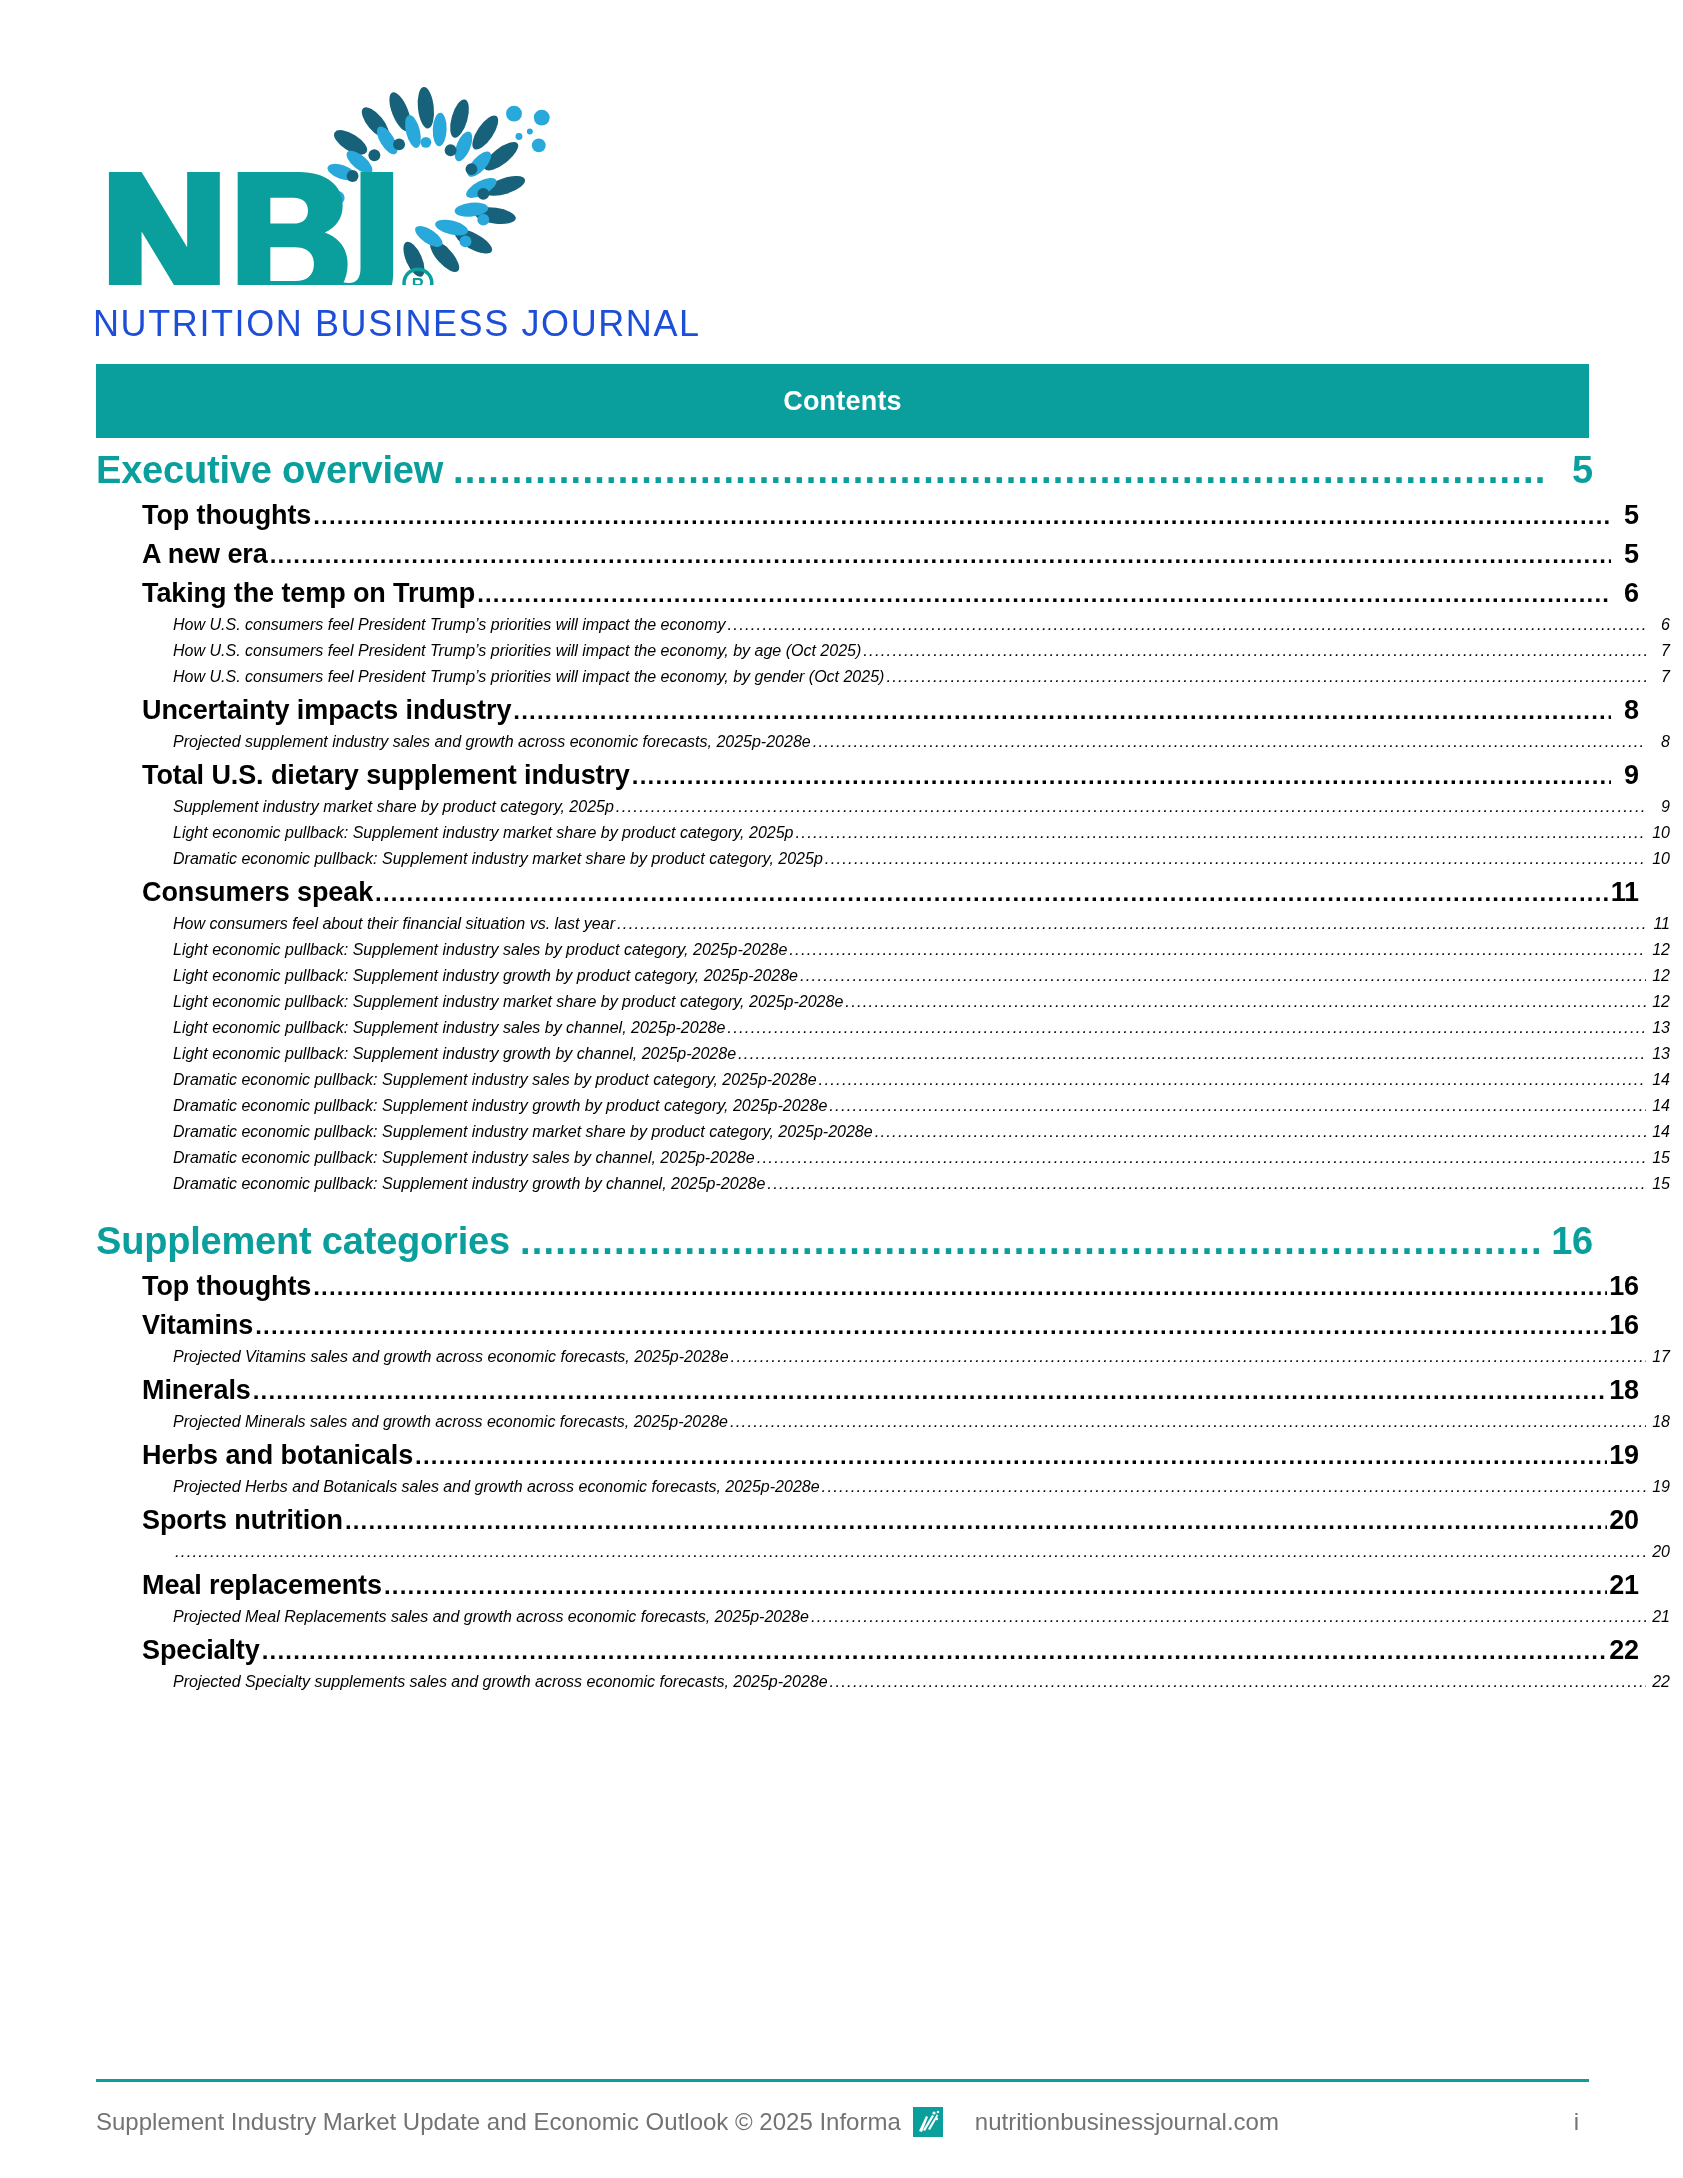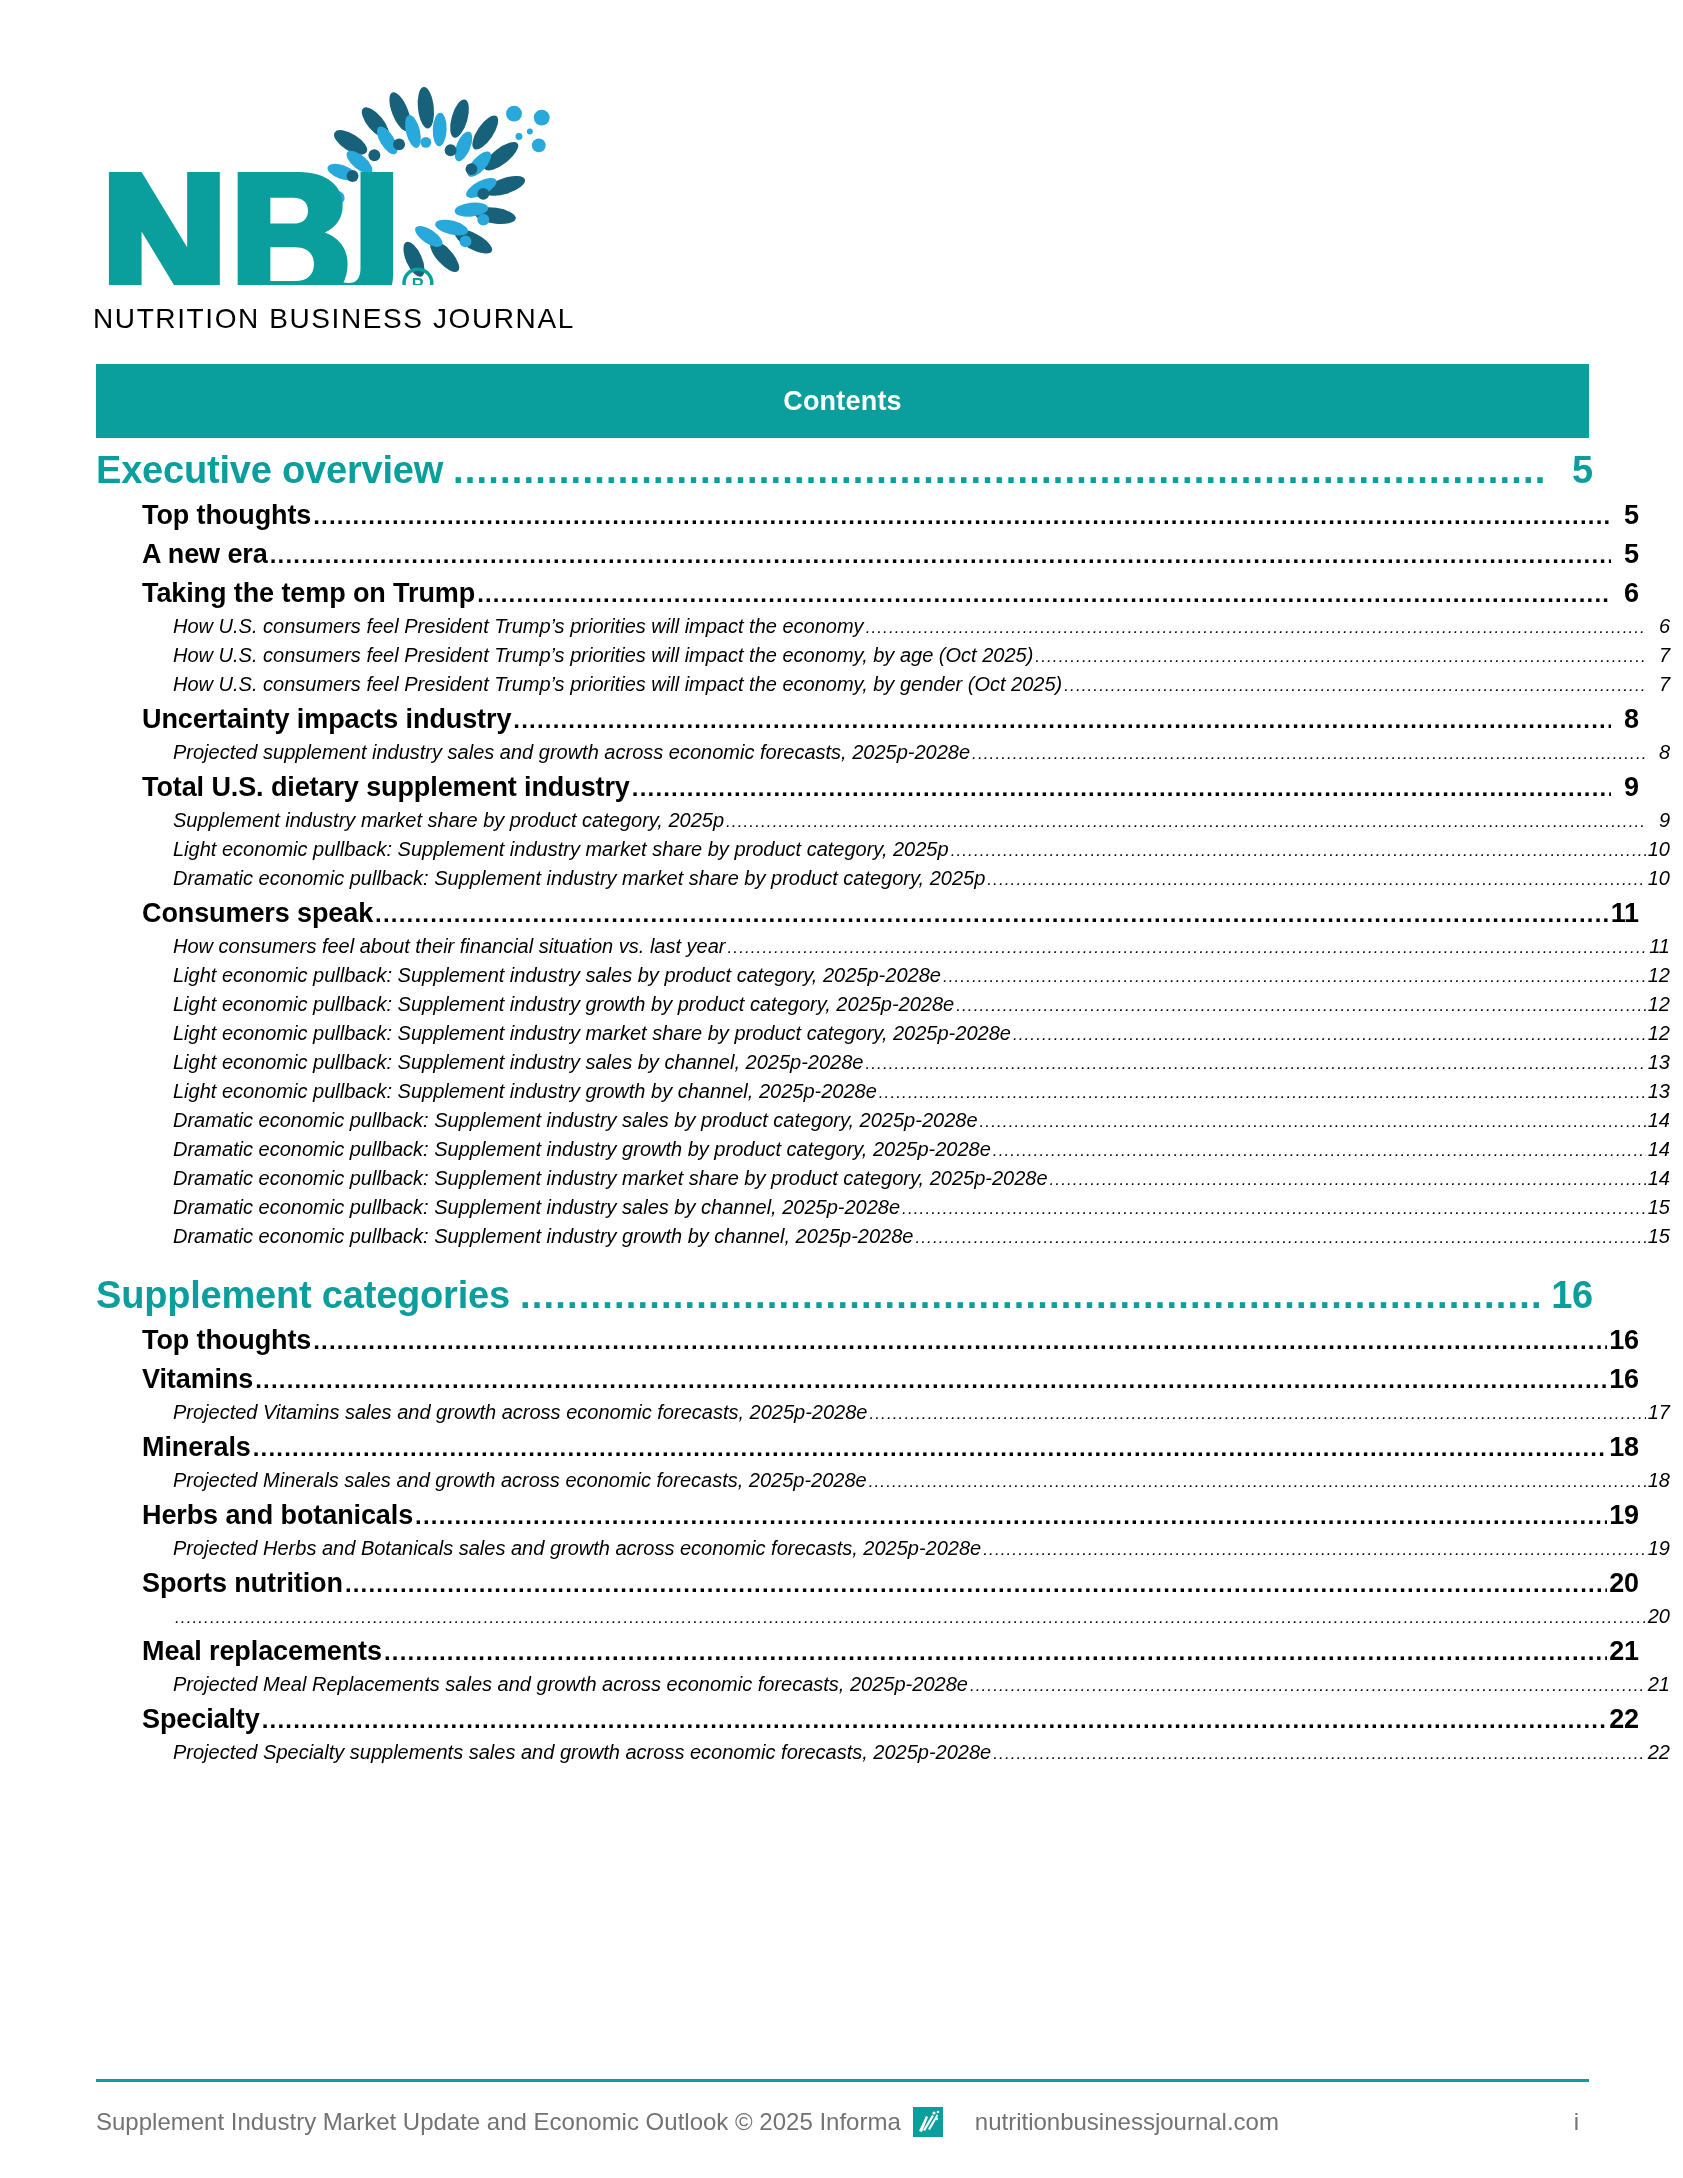--- a/index.html
+++ b/index.html
@@ -35,23 +35,23 @@
     left: 0;
     top: 0;
     width: 535px;
     height: 208px;
   }
   .logo-wordmark {
     position: absolute;
     left: 2px;
     top: 226px;
     font-family: "Liberation Sans", sans-serif;
-    font-size: 28px;
+    font-size: 36px;
     letter-spacing: 1.6px;
-    color: #000000;
+    color: #1d4ed8;
     font-weight: 400;
     white-space: nowrap;
   }
 
   
   .contents-bar {
     position: absolute;
     left: 96px;
     top: 364px;
     width: 1493px;
@@ -117,21 +117,21 @@
     margin-top: 8px;
     margin-bottom: 6px;
     letter-spacing: -0.1px;
   }
   .lvl2 .leader::after { letter-spacing: 1.2px; font-size: 24px; }
   .lvl2 .pg { min-width: 26px; }
 
   
   .lvl3 {
     color: #000000;
-    font-size: 20px;
+    font-size: 16px;
     font-style: italic;
     padding-left: 77px;
     margin-top: 6px;
     margin-bottom: 6px;
   }
   .lvl3 .leader::after { letter-spacing: 1.1px; font-size: 17px; }
   .lvl3 .pg { min-width: 22px; font-style: italic; }
 
   .section-gap { height: 18px; }
 

